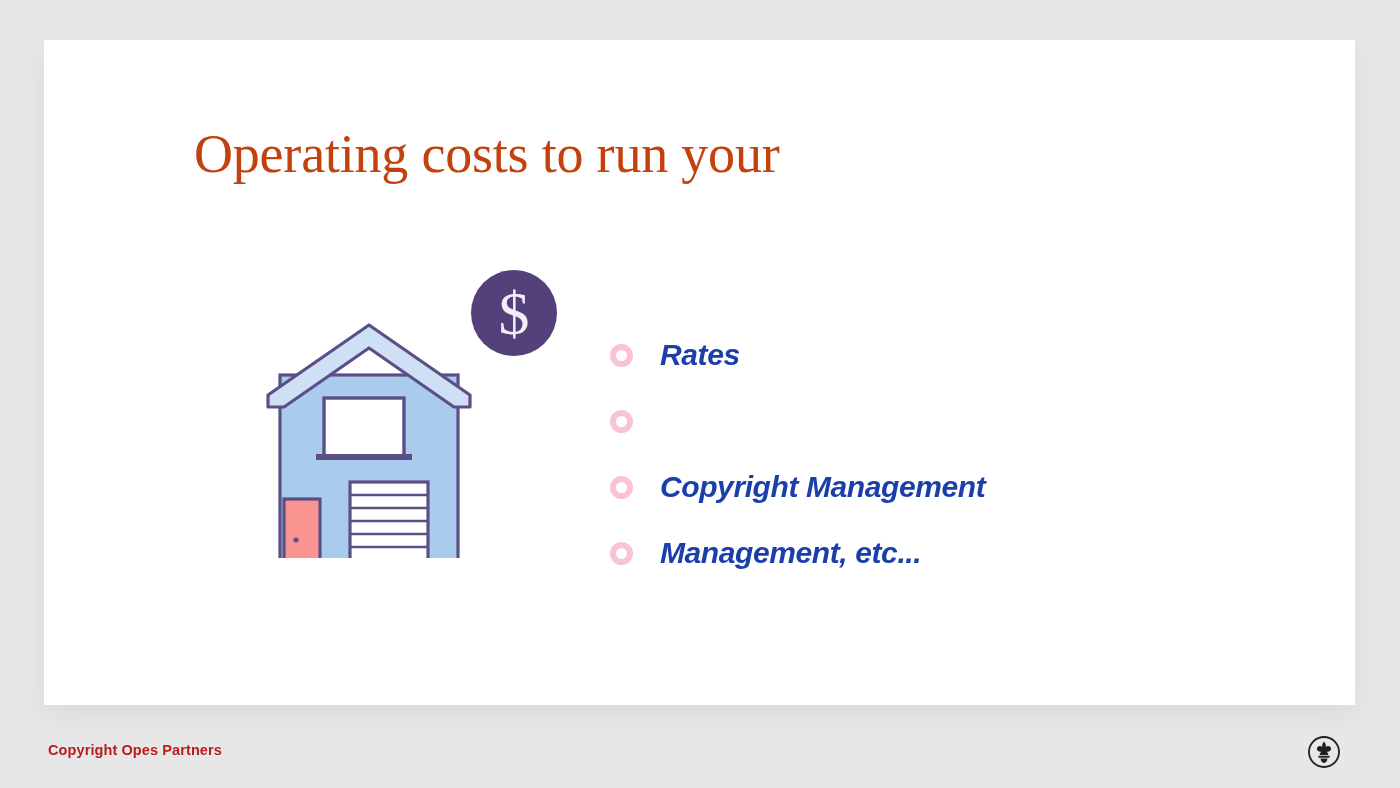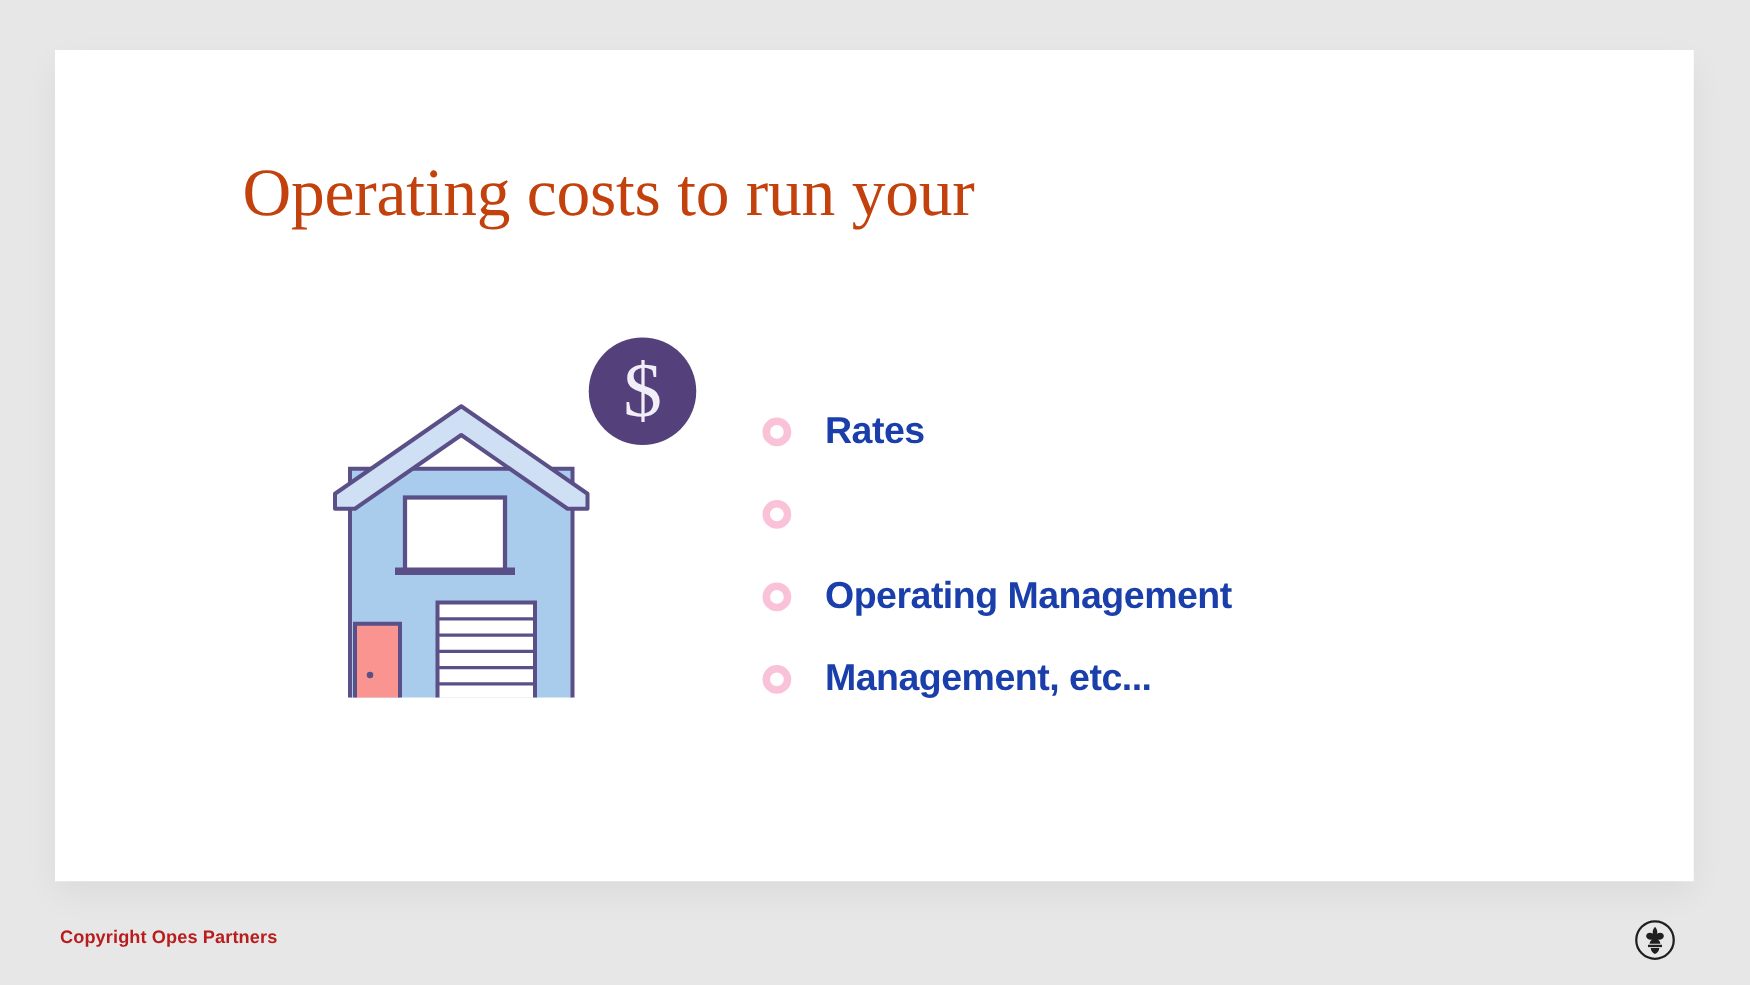--- a/index.html
+++ b/index.html
@@ -47,25 +47,26 @@
     left: 258px;
     top: 268px;
     width: 300px;
     height: 290px;
   }
 
   
   #cost-list {
     position: absolute;
     left: 610px;
-    top: 312px;
+    top: 322px;
     width: 640px;
     list-style: none;
     margin: 0;
     padding: 0;
+    font-style: italic;
   }
   #cost-list li {
     display: flex;
     align-items: center;
     height: 66px;
   }
   .bullet-ring {
     flex: 0 0 auto;
     width: 23px;
     height: 23px;
@@ -153,21 +154,21 @@
 <ul id="cost-list">
   <li>
     <span class="bullet-ring"></span>
     <span class="bullet-label">Rates</span>
   </li>
   <li>
     <span class="bullet-ring"></span>
   </li>
   <li>
     <span class="bullet-ring"></span>
-    <span class="bullet-label">Operating Management</span>
+    <span class="bullet-label">Copyright Management</span>
   </li>
   <li>
     <span class="bullet-ring"></span>
     <span class="bullet-label">Management, etc...</span>
   </li>
 </ul>
 
 <div id="footer-copyright">Copyright Opes Partners</div>
 
 <div id="footer-logo">

